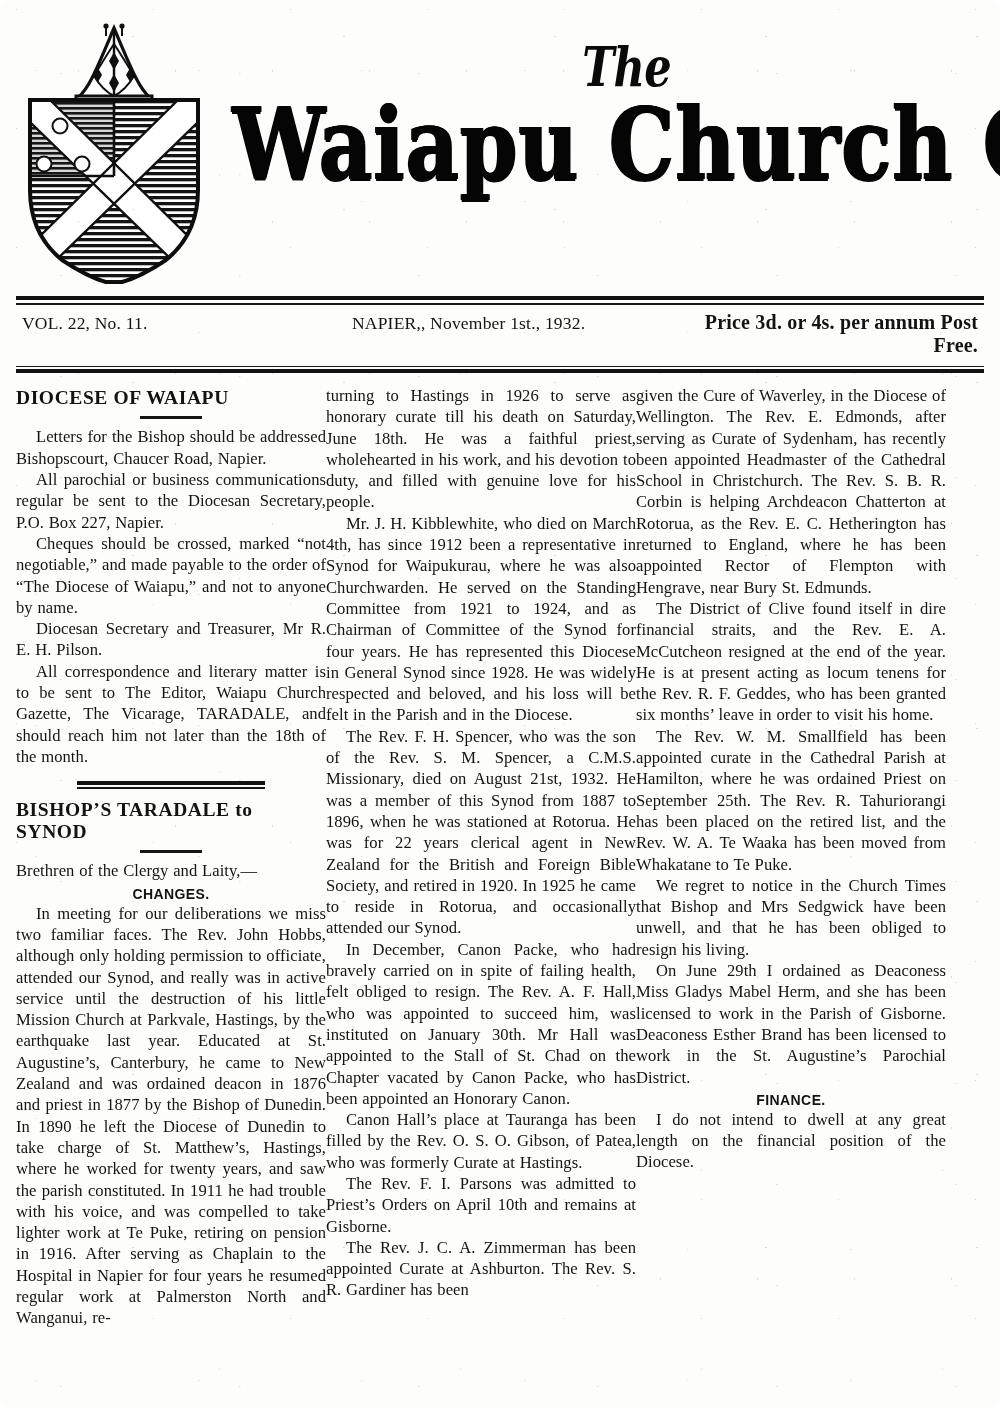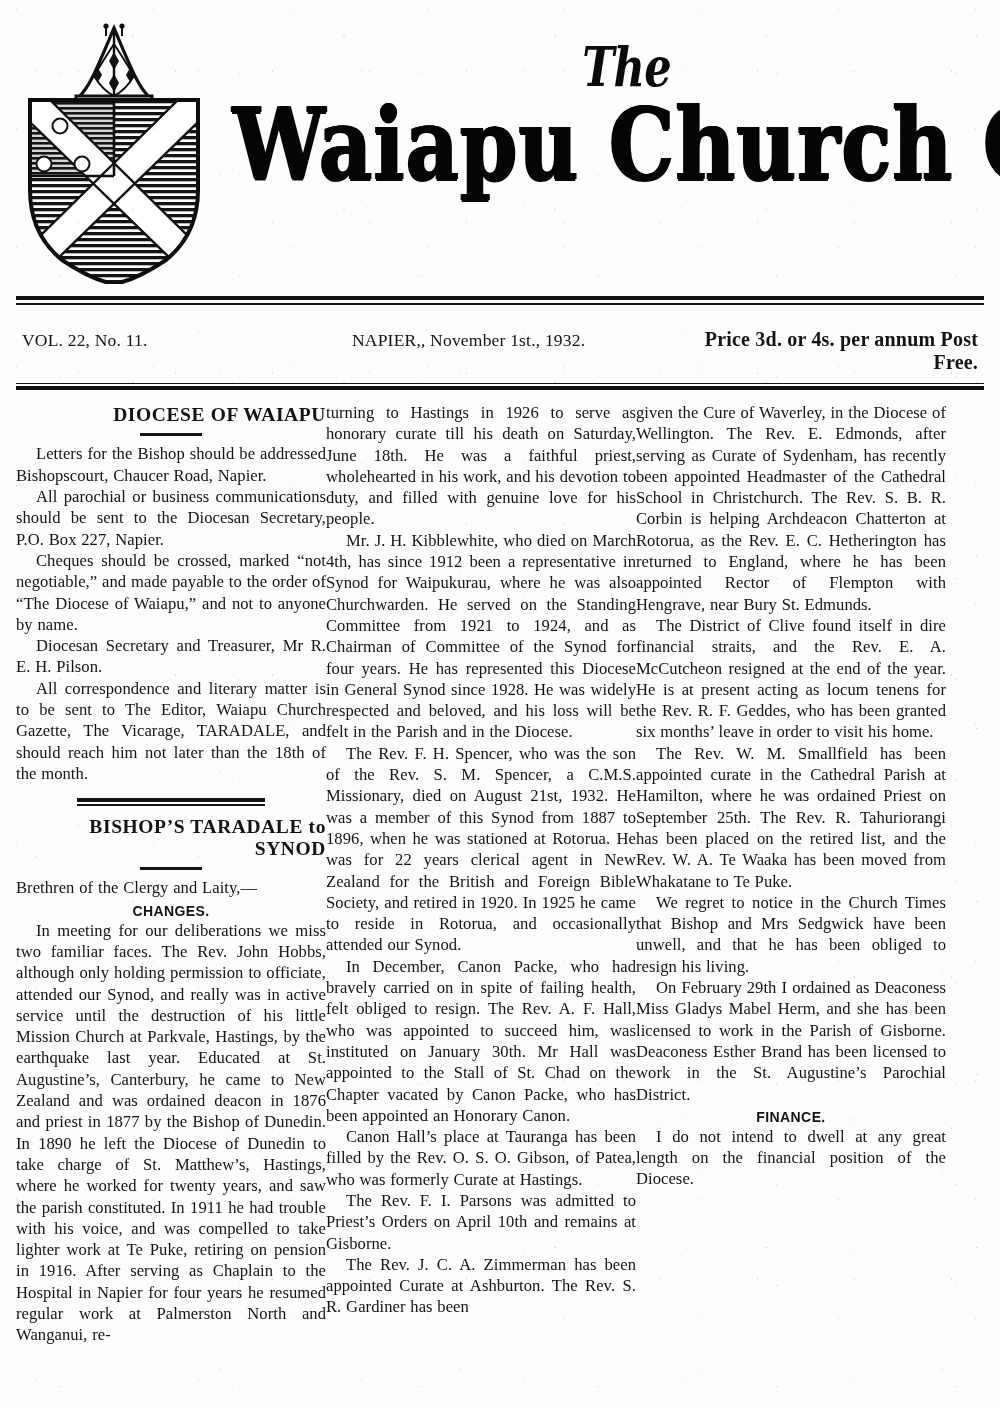--- a/index.html
+++ b/index.html
@@ -84,21 +84,21 @@
     background: #181818;
     margin: 0 16px;
   }
   .rule-gap-sm { height: 3px; }
   .rule-gap-xs { height: 2px; }
 
   
   #volline {
     display: flex;
     align-items: baseline;
-    padding: 23px 22px 9px 22px;
+    padding: 6px 22px 9px 22px;
     font-family: "Liberation Serif", "DejaVu Serif", serif;
     font-size: 17.5px;
     letter-spacing: 0.2px;
   }
   #volline .vol   { flex: 0 0 auto; width: 330px; text-align: left; }
   #volline .place { flex: 0 0 auto; width: 330px; text-align: left; }
   #volline .price { flex: 1 1 auto; text-align: right; font-weight: bold; font-size: 20px; }
 
   
   #columns {
@@ -107,21 +107,21 @@
     box-sizing: border-box;
     gap: 0;
   }
   .col {
     width: 310px;
     box-sizing: border-box;
   }
   .col + .col { }
 
   .colhead {
-    text-align: right;
+    text-align: left;
     font-weight: bold;
     font-size: 19.5px;
     letter-spacing: 0.6px;
     line-height: 1.15;
     margin: 2px 0 0 0;
     font-family: "Liberation Serif", "DejaVu Serif", serif;
   }
   .headrule {
     width: 62px;
     height: 3px;
@@ -263,21 +263,21 @@
   <div class="rule-gap-xs"></div>
   <div class="rule-thick"></div>
 
   <div id="columns">
 
     <div class="col">
       <div class="colhead">DIOCESE OF WAIAPU</div>
       <div class="headrule"></div>
 
       <p class="body">Letters for the Bishop should be addressed Bishopscourt, Chaucer Road, Napier.</p>
-      <p class="body">All parochial or business communications should be sent to the Diocesan Secretary, P.O. Box 227, Napier.</p>
+      <p class="body">All parochial or business communications regular be sent to the Diocesan Secretary, P.O. Box 227, Napier.</p>
       <p class="body">Cheques should be crossed, marked “not negotiable,” and made payable to the order of “The Diocese of Waiapu,” and not to anyone by name.</p>
       <p class="body">Diocesan Secretary and Treasurer, Mr R. E. H. Pilson.</p>
       <p class="body">All correspondence and literary matter is to be sent to The Editor, Waiapu Church Gazette, The Vicarage, TARADALE, and should reach him not later than the 18th of the month.</p>
 
       <div class="section-divider">
         <div class="d1"></div>
           <div class="d2"></div>
       </div>
 
       <div class="colhead">BISHOP’S TARADALE to SYNOD</div>
@@ -296,21 +296,21 @@
       <p class="body">Canon Hall’s place at Tauranga has been filled by the Rev. O. S. O. Gibson, of Patea, who was formerly Curate at Hastings.</p>
       <p class="body">The Rev. F. I. Parsons was admitted to Priest’s Orders on April 10th and remains at Gisborne.</p>
       <p class="body">The Rev. J. C. A. Zimmerman has been appointed Curate at Ashburton. The Rev. S. R. Gardiner has been</p>
     </div>
 
     <div class="col">
       <p class="body noindent">given the Cure of Waverley, in the Diocese of Wellington. The Rev. E. Edmonds, after serving as Curate of Sydenham, has recently been appointed Headmaster of the Cathedral School in Christchurch. The Rev. S. B. R. Corbin is helping Archdeacon Chatterton at Rotorua, as the Rev. E. C. Hetherington has returned to England, where he has been appointed Rector of Flempton with Hengrave, near Bury St. Edmunds.</p>
       <p class="body">The District of Clive found itself in dire financial straits, and the Rev. E. A. McCutcheon resigned at the end of the year. He is at present acting as locum tenens for the Rev. R. F. Geddes, who has been granted six months’ leave in order to visit his home.</p>
       <p class="body">The Rev. W. M. Smallfield has been appointed curate in the Cathedral Parish at Hamilton, where he was ordained Priest on September 25th. The Rev. R. Tahuriorangi has been placed on the retired list, and the Rev. W. A. Te Waaka has been moved from Whakatane to Te Puke.</p>
       <p class="body">We regret to notice in the Church Times that Bishop and Mrs Sedgwick have been unwell, and that he has been obliged to resign his living.</p>
-      <p class="body">On February 29th I ordained as Deaconess Miss Gladys Mabel Herm, and she has been licensed to work in the Parish of Gisborne. Deaconess Esther Brand has been licensed to work in the St. Augustine’s Parochial District.</p>
+      <p class="body">On June 29th I ordained as Deaconess Miss Gladys Mabel Herm, and she has been licensed to work in the Parish of Gisborne. Deaconess Esther Brand has been licensed to work in the St. Augustine’s Parochial District.</p>
 
       <div class="subhead">FINANCE.</div>
       <p class="body">I do not intend to dwell at any great length on the financial position of the Diocese.</p>
     </div>
 
   </div>
 
   <div id="speckle"></div>
 </div>
 

